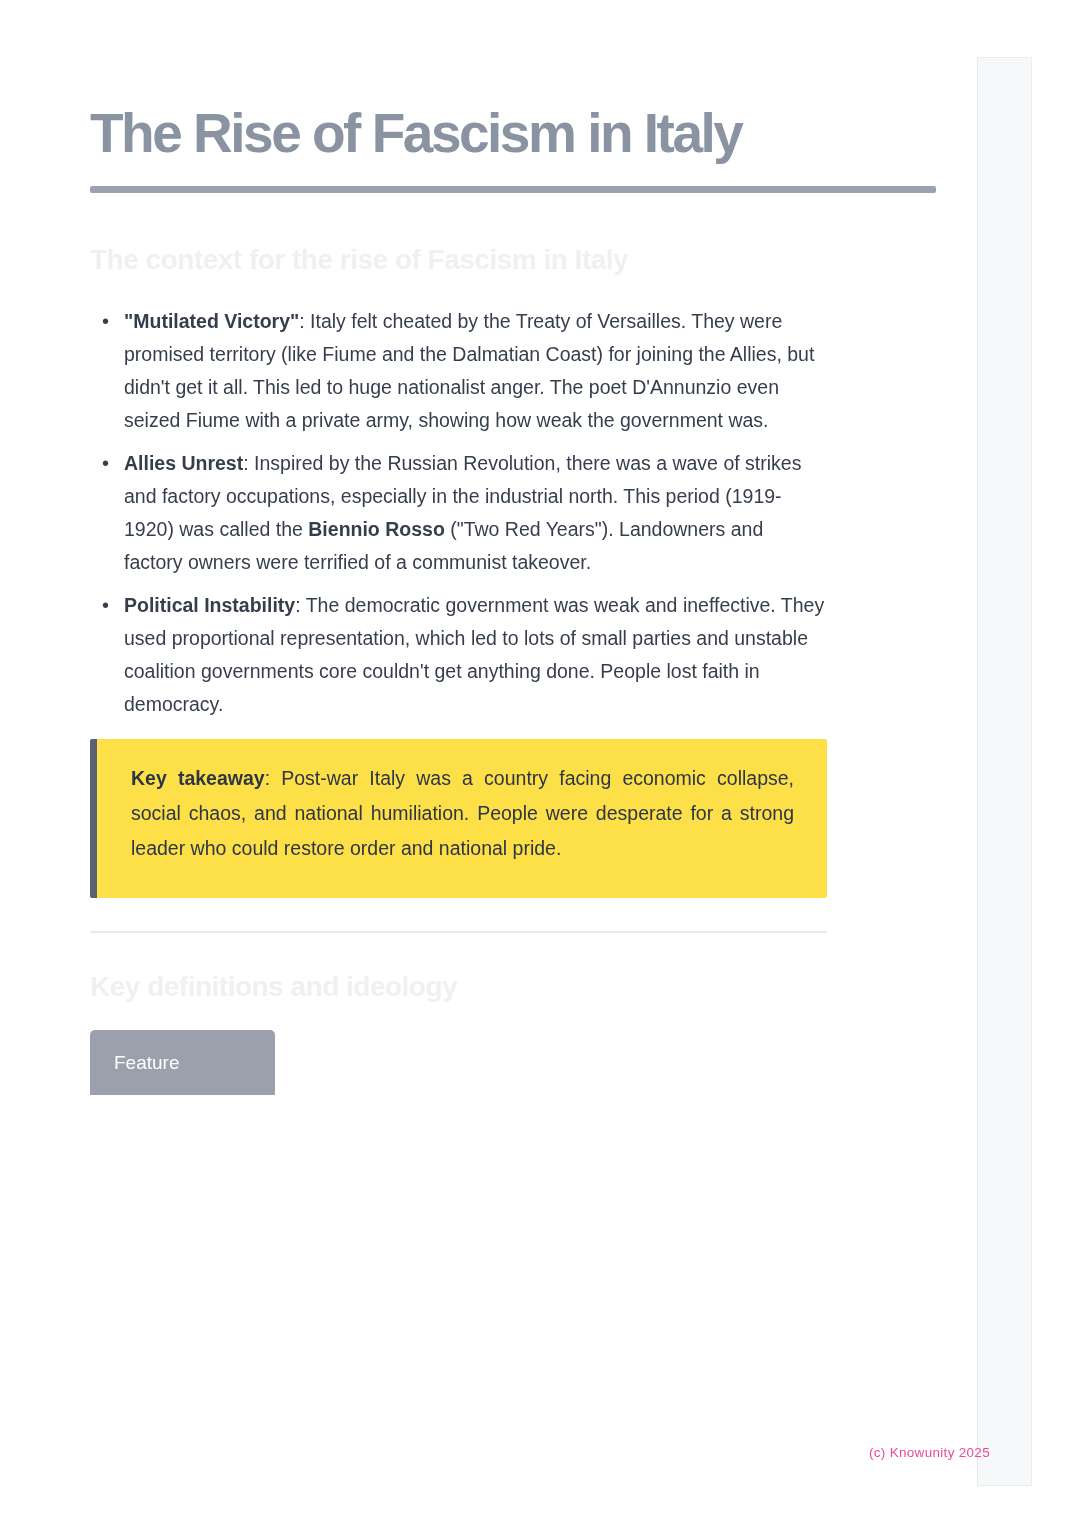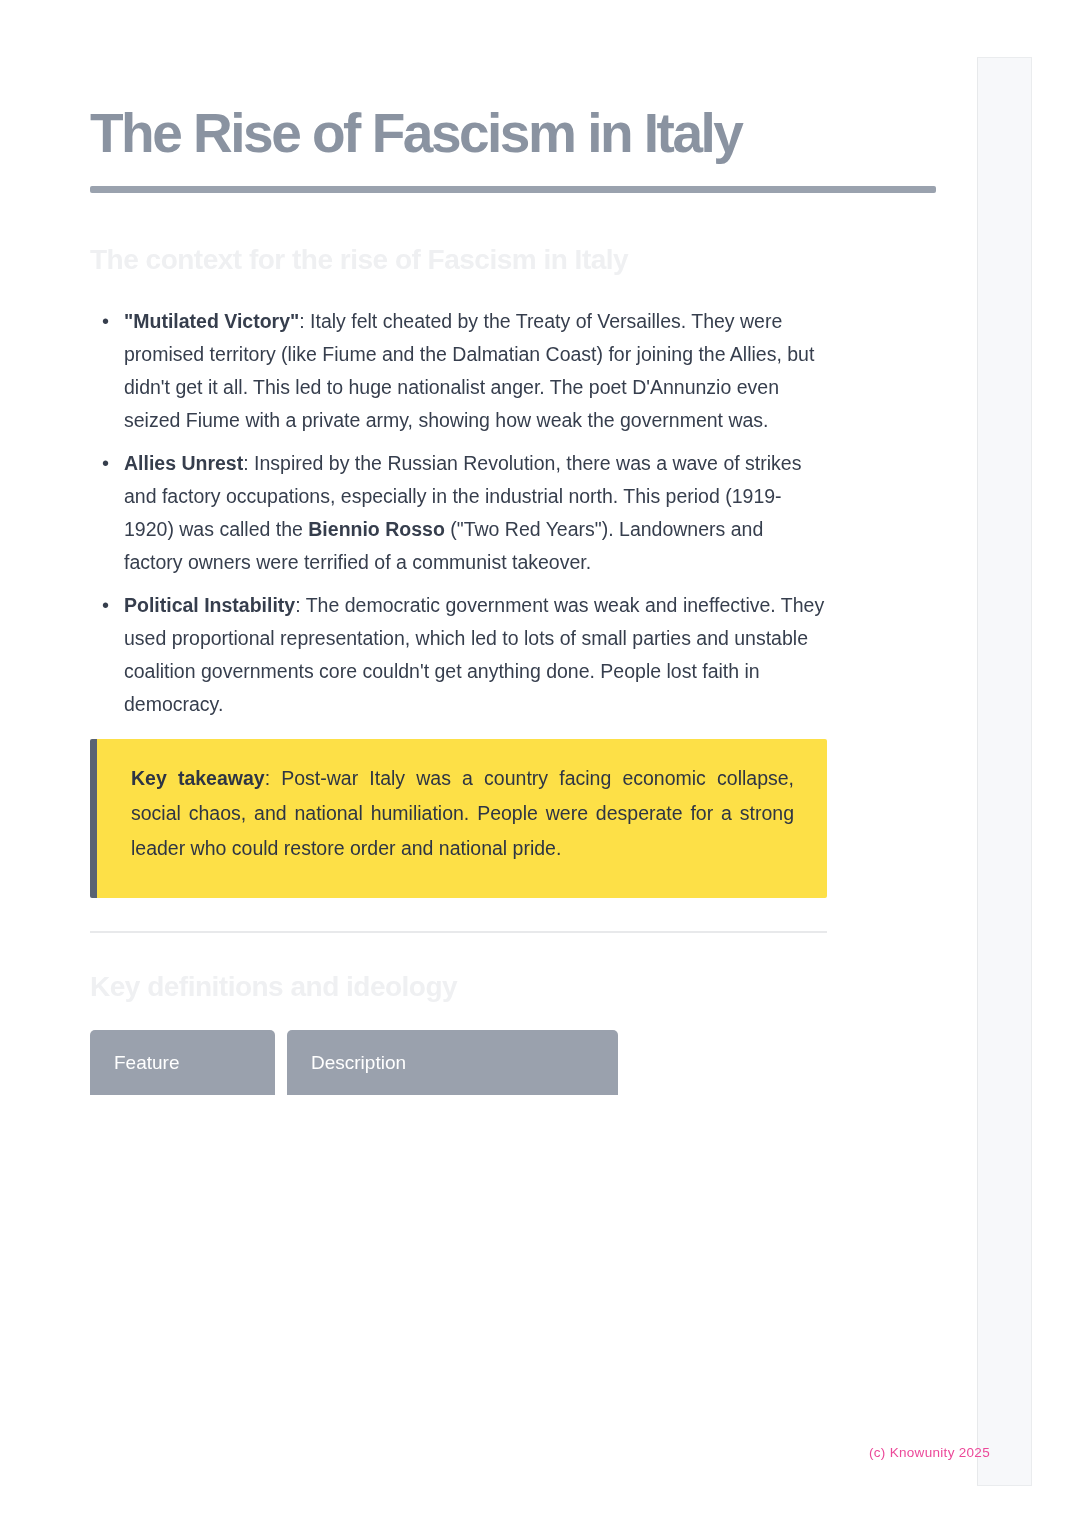--- a/index.html
+++ b/index.html
@@ -60,21 +60,21 @@
     background:#fde047;
     border-left:7px solid #5a6372;
     border-radius:2px;
     padding:22px 33px 32px 34px;
     font-size:19.5px; line-height:35px;
     text-align:justify; color:#2e3544;
   }
 
   .divider { margin-top:33px; width:737px; height:2px; background:#e8e9eb; }
 
-  .table-header { margin-top:25px; width:737px; display:flex; gap:12px; }
+  .table-header { margin-top:25px; width:737px; display:flex; gap:3px; }
   .table-header .th {
     height:65px; background:#9aa1ad; color:#ffffff;
     font-size:19px; display:flex; align-items:center;
     padding-left:24px; border-radius:5px 5px 0 0;
   }
   .table-header .th:nth-child(1){ width:185px; }
   .table-header .th:nth-child(2){ width:331px; }
   .table-header .th:nth-child(3){ width:215px; }
 
   .footer-credit {
@@ -105,20 +105,19 @@
 
     <div class="takeaway"><span class="b">Key takeaway</span><span>: Post-war Italy was a country facing economic collapse, social chaos, and national humiliation. People were desperate for a strong leader who could restore order and national pride.</span></div>
 
     <div class="divider"></div>
 
     <h2 class="faint second">Key definitions and ideology</h2>
 
 
     <div class="table-header">
       <div class="th">Feature</div>
-      <div class="th">Description</div>
     </div>
 
   </div>
 
   <div class="footer-credit">(c) Knowunity 2025</div>
 
 </div>
 
 </body></html>

